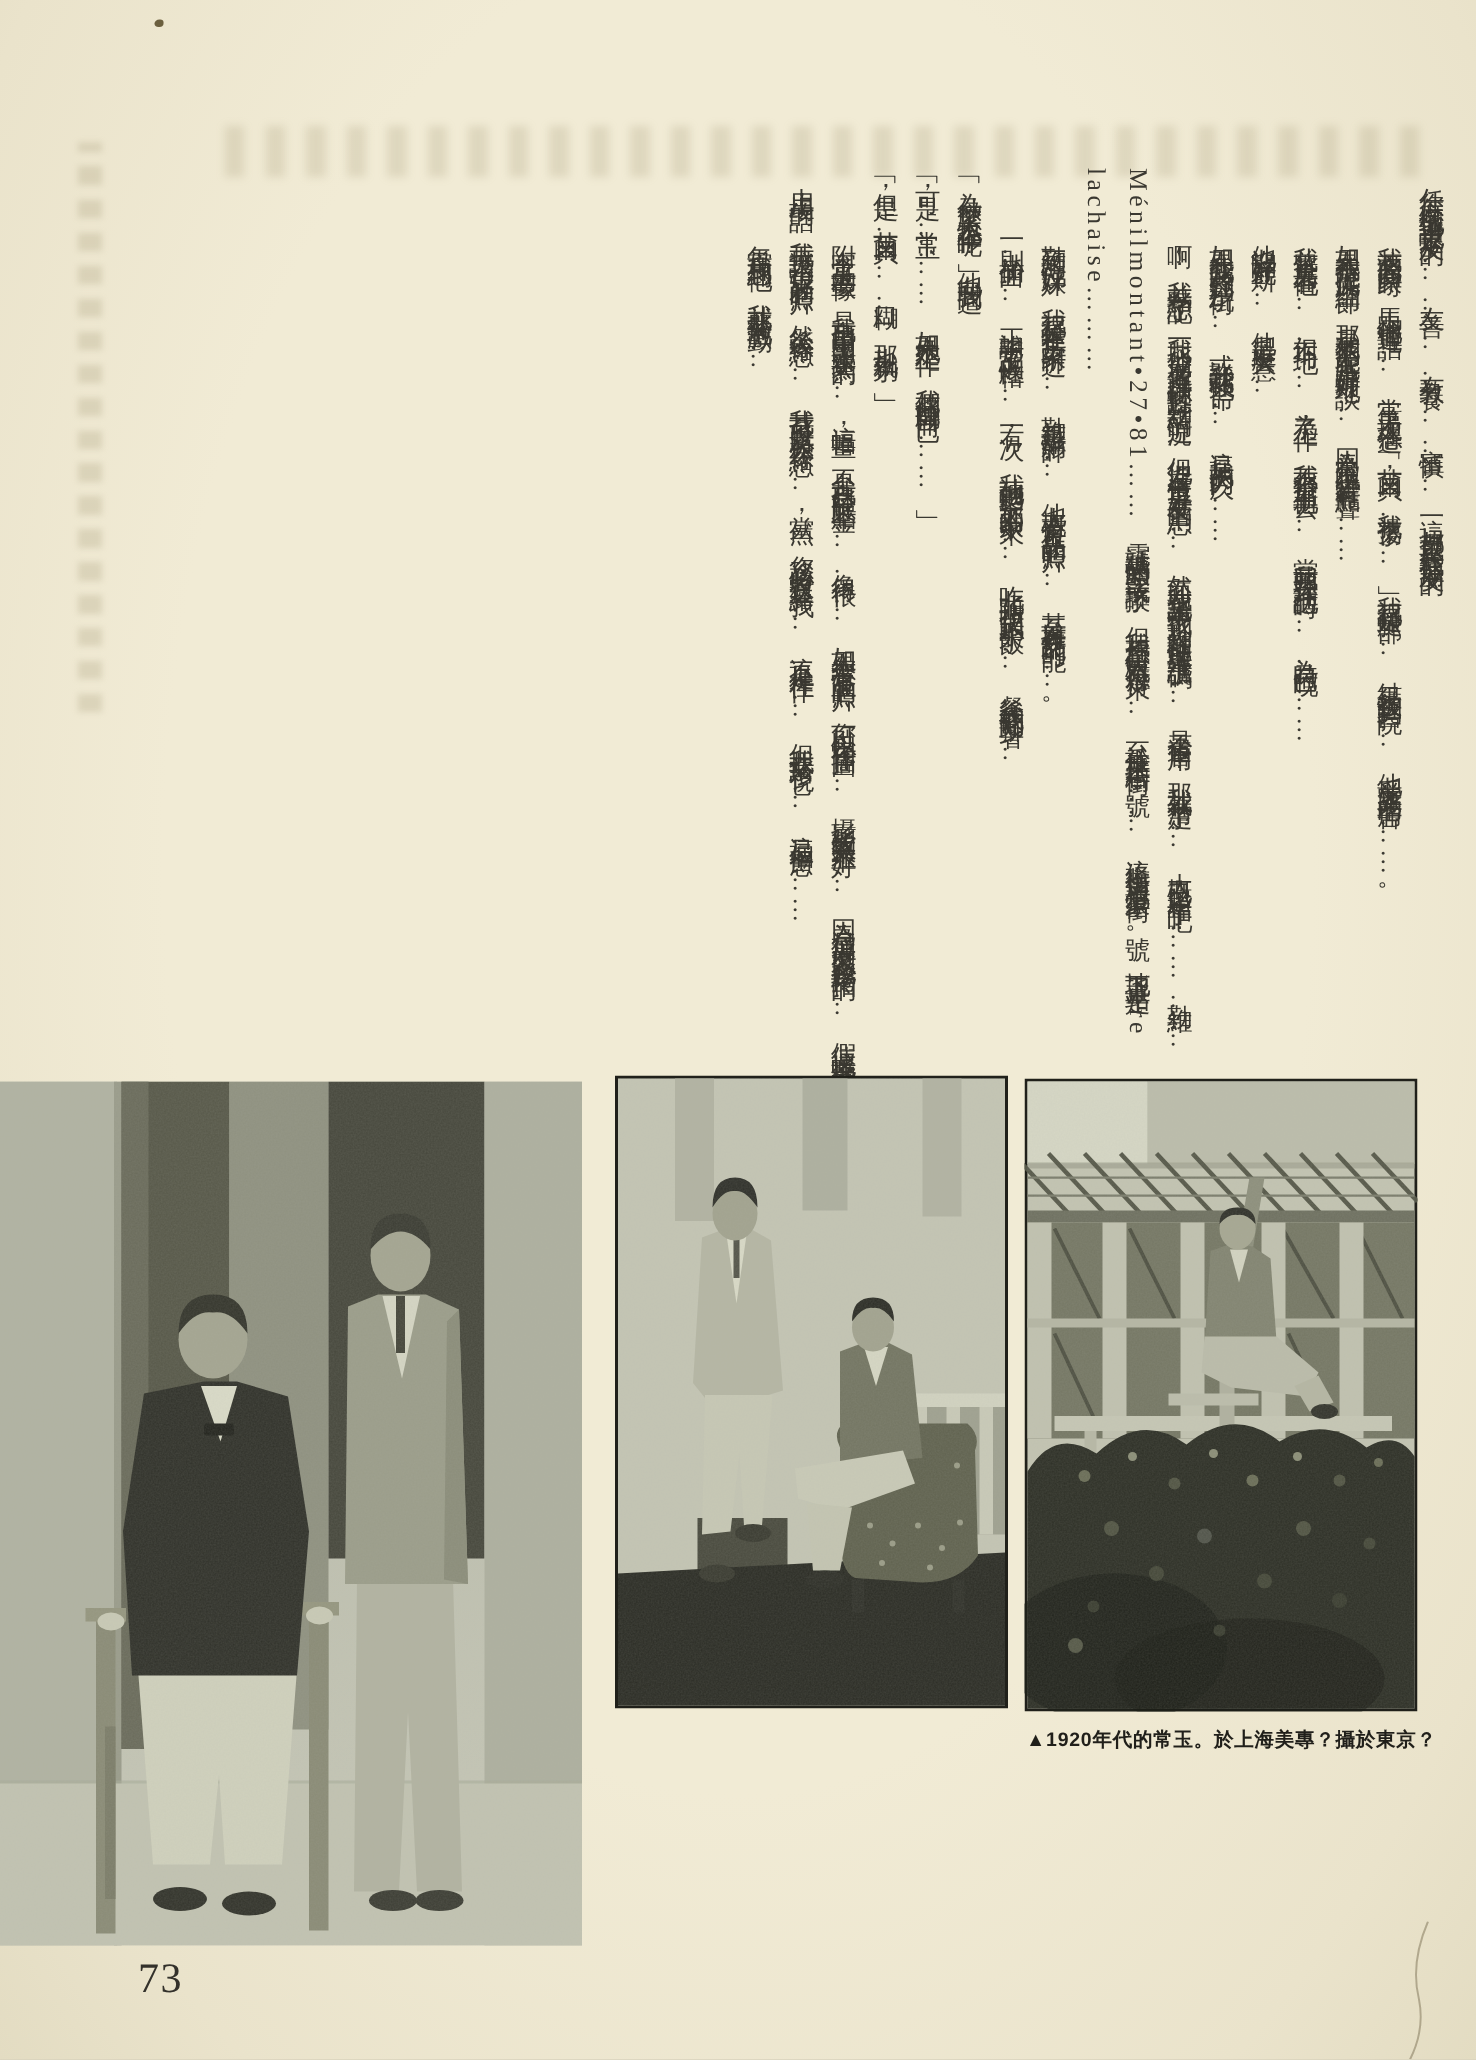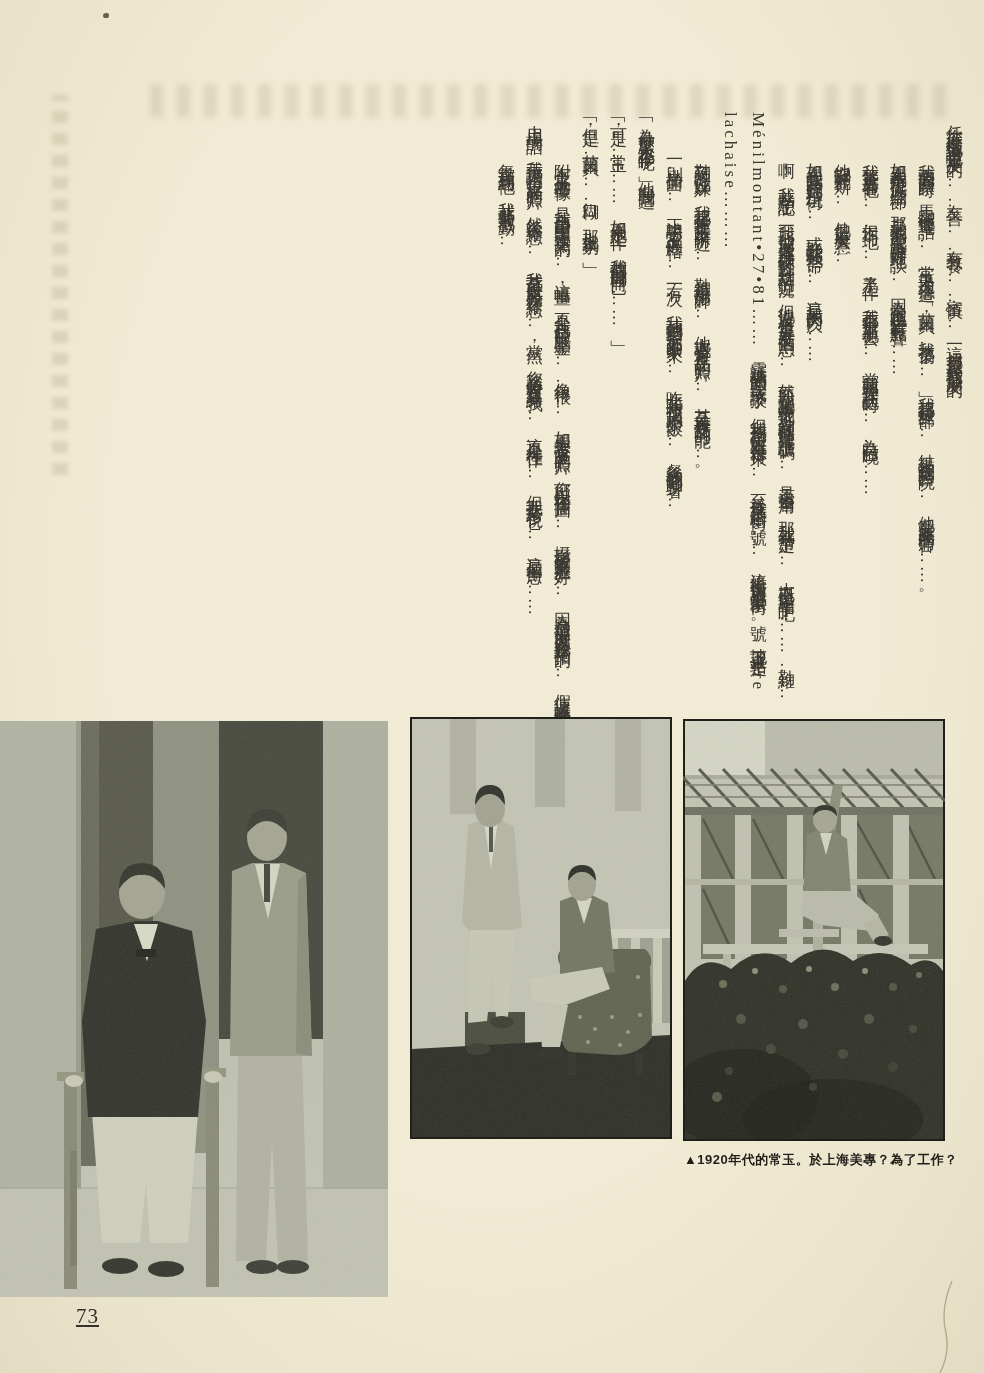--- a/index.html
+++ b/index.html
@@ -26,22 +26,22 @@
   .caption{
     position:absolute;
     font-family:"Liberation Sans", sans-serif;
     font-weight:bold;font-size:13px;line-height:19px;
     color:#201f1a;letter-spacing:.5px;white-space:pre;
   }
   #caption-middle{left:413px;top:1148px;width:268px;}
   #caption-right{left:684px;top:1150px;width:296px;}
   
   .page-number{
-    position:absolute;left:76px;top:1304px;
-    font-family:"Liberation Serif", serif;font-size:21px;color:#33312b;letter-spacing:1px;text-decoration:underline;
+    position:absolute;left:92px;top:1304px;
+    font-family:"Liberation Serif", serif;font-size:28px;color:#33312b;letter-spacing:1px;
   }
   
   .ghost-band{
     position:absolute;left:150px;top:84px;width:810px;height:34px;
     background:repeating-linear-gradient(90deg, rgba(150,138,100,.20) 0 13px, transparent 13px 27px);
     filter:blur(3px);pointer-events:none;
   }
   .ghost-col{
     position:absolute;left:52px;top:95px;width:16px;height:380px;
     background:repeating-linear-gradient(0deg, rgba(150,138,100,.22) 0 12px, transparent 12px 22px);
@@ -273,21 +273,21 @@
       <circle cx="88" cy="330" r="5" fill="#454839"></circle>
         <circle cx="160" cy="335" r="5" fill="#454839"></circle>
       <circle cx="46" cy="352" r="4" fill="#3a3d30"></circle>
         <circle cx="210" cy="348" r="5" fill="#3a3d30"></circle>
       <circle cx="34" cy="378" r="5" fill="#565948"></circle>
         <circle cx="130" cy="368" r="4" fill="#3a3d30"></circle>
     </g>
     <rect x="2" y="2" width="258" height="418" filter="url(#nR)"></rect>
   </svg>
 
-  <div id="caption-right" class="caption">▲1920年代的常玉。於上海美專？為了工作？</div>
+  <div id="caption-right" class="caption">▲1920年代的常玉。於上海美專？攝於東京？</div>
 
   <div class="page-number">73</div>
 
   <svg class="crease" width="26" height="92" viewBox="0 0 26 92">
     <path d="M20,0 Q8,28 14,52 Q18,72 8,92" stroke="rgba(110,100,70,.45)" stroke-width="1.3" fill="none"></path>
   </svg>
 
 </div>
 
 </body></html>

